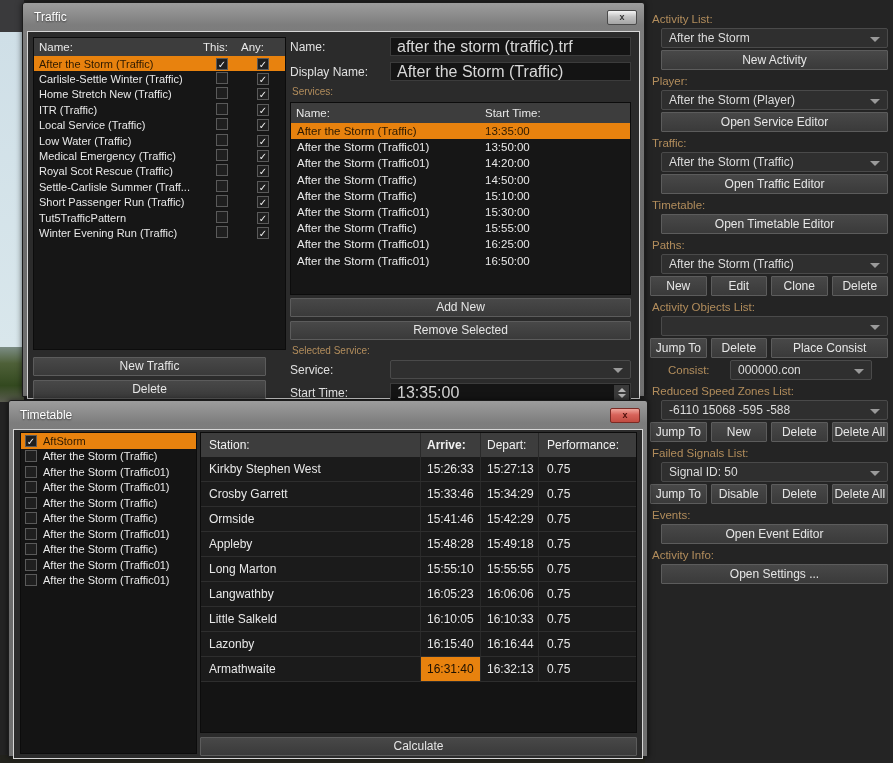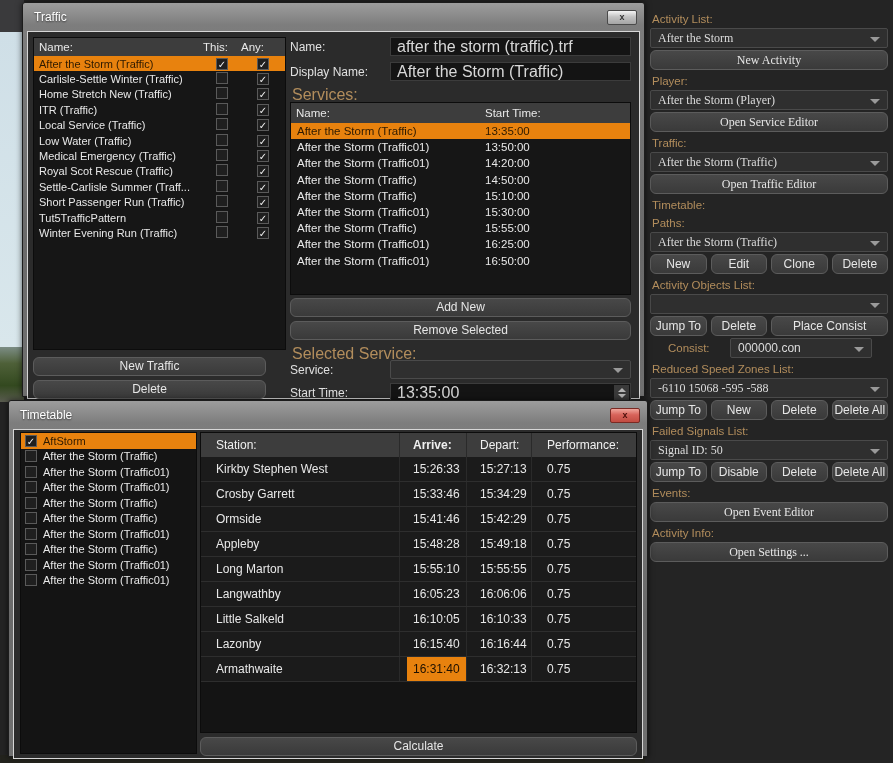--- a/index.html
+++ b/index.html
@@ -11,31 +11,31 @@
   .world-strip { position:absolute; left:0; top:0; width:24px; height:763px; }
   .world-top   { position:absolute; left:0; top:0; width:24px; height:32px; background:#3a3a3c; }
   .world-sky   { position:absolute; left:0; top:32px; width:24px; height:315px; background:linear-gradient(180deg,#cfdfe7,#d9e7ec); }
   .world-ground{ position:absolute; left:0; top:347px; width:24px; height:55px;
                  background:linear-gradient(180deg,#7c8d85 0%,#4e6038 30%,#33491f 70%,#5a5c50 100%); }
   .world-bottom{ position:absolute; left:0; top:755px; width:660px; height:8px; background:#23231d; }
 
   
   .panel { position:absolute; left:645px; top:0; width:248px; height:763px; background:#242424; padding:8px 5px 0 5px; }
   .plabel { color:#b28d5c; font-size:11.5px; margin:5px 2px 2px 2px; height:13px; }
-  .pctrl  { margin:1px 0 2px 0;font-family:Liberation Serif, serif; }
+  .pctrl  { margin:1px 0 2px 11px; }
   .btnrow { display:flex; gap:4px; margin:2px 0 2px 0; }
   .btnrow .btn { flex:1; }
   .btnrow.objects .btn:last-child { flex:2.1; }
   .consistrow { display:flex; align-items:center; margin:2px 16px; }
   .consistrow .plabel { flex:0 0 60px; margin:0 2px; }
   .consistrow .dd { flex:1; }
 
   
   .btn { height:20px; line-height:18px; text-align:center; color:#e6e6e6; font-size:12px;
-         background:linear-gradient(180deg,#484848,#3a3a3a); border:1px solid #5c5c5c; border-radius:6px;
+         background:linear-gradient(180deg,#484848,#3a3a3a); border:1px solid #5c5c5c; border-radius:1px;
          overflow:hidden; white-space:nowrap; }
   .dd { position:relative; height:20px; background:#2f2f2f; border:1px solid #4a4a4a; border-radius:2px;
         color:#dcdcdc; font-size:12px; line-height:18px; padding:0 20px 0 7px; white-space:nowrap; overflow:hidden; }
   .ddarrow { position:absolute; right:7px; top:8px; width:0; height:0;
              border-left:5px solid transparent; border-right:5px solid transparent; border-top:5px solid #9a9a9a; }
   .input { height:19px; background:#141414; border:1px solid #3c3c3c; color:#d8d8d8; font-size:16px;
            line-height:17px; padding:0 6px; white-space:nowrap; overflow:hidden; }
   .chk { display:inline-block; width:12px; height:12px; background:#1f1f1f; border:1px solid #5a5a5a;
          color:#f0f0f0; font-size:10px; line-height:11px; text-align:center; }
   .spin-wrap { position:relative; padding-right:20px; }
@@ -68,21 +68,21 @@
   .lhead .h-any  { flex:0 0 44px; }
   .trow { display:flex; align-items:center; height:15.4px; color:#e8e8e8; font-size:11px; }
   .trow .tname { flex:1; padding-left:5px; white-space:nowrap; overflow:hidden; }
   .trow .tcell { flex:0 0 38px; text-align:center; }
   .trow .tcell:last-child { flex:0 0 44px; }
   .trow.sel { background:#e8820e; color:#2d1a00; }
 
   .left-btn { position:absolute; left:5px; width:233px; height:19px; line-height:17px; }
 
   .flabel { position:absolute; color:#e0e0e0; font-size:12px; }
-  .flabel.tan { color:#b28d5c; font-size:16px; }
+  .flabel.tan { color:#b28d5c; font-size:10px; }
 
   .slist { position:absolute; left:262px; top:70px; width:341px; height:193px; background:#161616;
            border:1px solid #0c0c0c; display:flex; flex-direction:column; }
   .slist .lhead { height:20px; line-height:20px; flex:0 0 20px; }
   .slist .h-start { flex:0 0 145px; }
   .srow { display:flex; height:16.2px; align-items:center; color:#e8e8e8; font-size:11.5px; }
   .srow .sname { flex:1; padding-left:6px; white-space:nowrap; overflow:hidden; }
   .srow .stime { flex:0 0 145px; }
   .srow.sel { background:#e8820e; color:#2d1a00; }
 
@@ -92,21 +92,21 @@
 
   .tree { position:absolute; left:6px; top:2px; width:177px; height:322px; background:#141414; border:1px solid #0c0c0c; }
   .treerow { display:flex; align-items:center; height:15.5px; color:#e8e8e8; font-size:11px; }
   .treerow .chk { margin:0 6px 0 4px; flex:0 0 12px; }
   .treerow .treelabel { white-space:nowrap; overflow:hidden; }
   .treerow.sel { background:#e8820e; color:#2d1a00; }
 
   .ttable { position:absolute; left:186px; top:2px; width:437px; height:301px; background:#141414;
             border:1px solid #0c0c0c; display:flex; flex-direction:column; }
   .thead { display:flex; background:#3d3d3d; color:#f0f0f0; font-size:12px; height:24px; line-height:24px; flex:0 0 24px; }
-  .thead span, .tbrow span { border-right:1px solid #2a2a2a;margin-left:7px; }
+  .thead span, .tbrow span { border-right:1px solid #2a2a2a; }
   .c-station { flex:1; padding-left:8px; white-space:nowrap; overflow:hidden; }
   .c-arrive  { flex:0 0 60px; padding-left:6px; }
   .c-depart  { flex:0 0 58px; padding-left:6px; }
   .c-perf    { flex:0 0 97px; padding-left:8px; border-right:none !important; }
   .thead .c-arrive { font-weight:bold; }
   .tbrow { display:flex; height:25px; line-height:25px; color:#e8e8e8; font-size:12px; background:#1b1b1b;
            border-bottom:1px solid #2e2e2e; }
   .c-arrive.hl { background:#e8820e; color:#1d1000; }
   .calc-btn { position:absolute; left:186px; top:307px; width:437px; height:19px; line-height:17px; }
 </style>
@@ -138,20 +138,21 @@
     <div class="btn pctrl">Open Service Editor</div>
 
     <div class="plabel">Traffic:</div>
     <div class="dd pctrl">
       <span>After the Storm (Traffic)</span>
       <span class="ddarrow"></span>
     </div>
     <div class="btn pctrl">Open Traffic Editor</div>
 
     <div class="plabel">Timetable:</div>
+    <div class="btn pctrl">Open Timetable Editor</div>
 
     <div class="plabel">Paths:</div>
     <div class="dd pctrl">
       <span>After the Storm (Traffic)</span>
       <span class="ddarrow"></span>
     </div>
     <div class="btnrow">
         <div class="btn">New</div>
         <div class="btn">Edit</div>
         <div class="btn">Clone</div>

